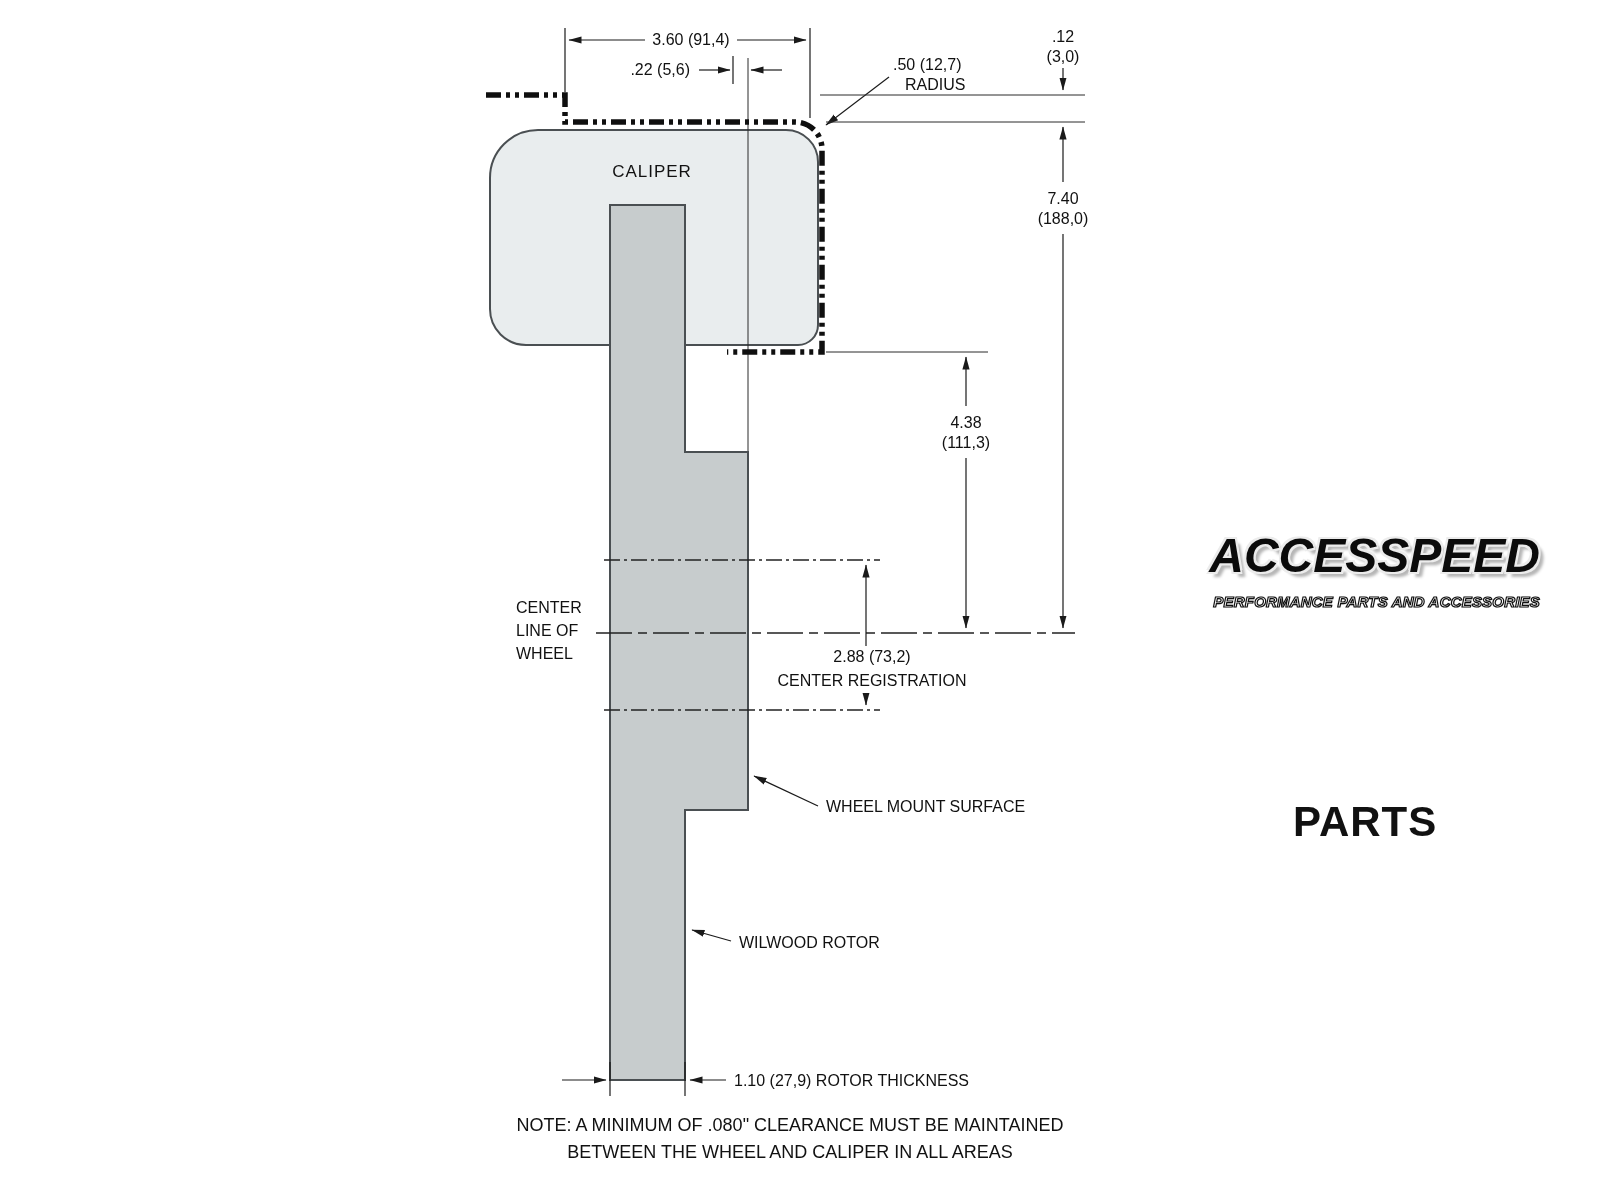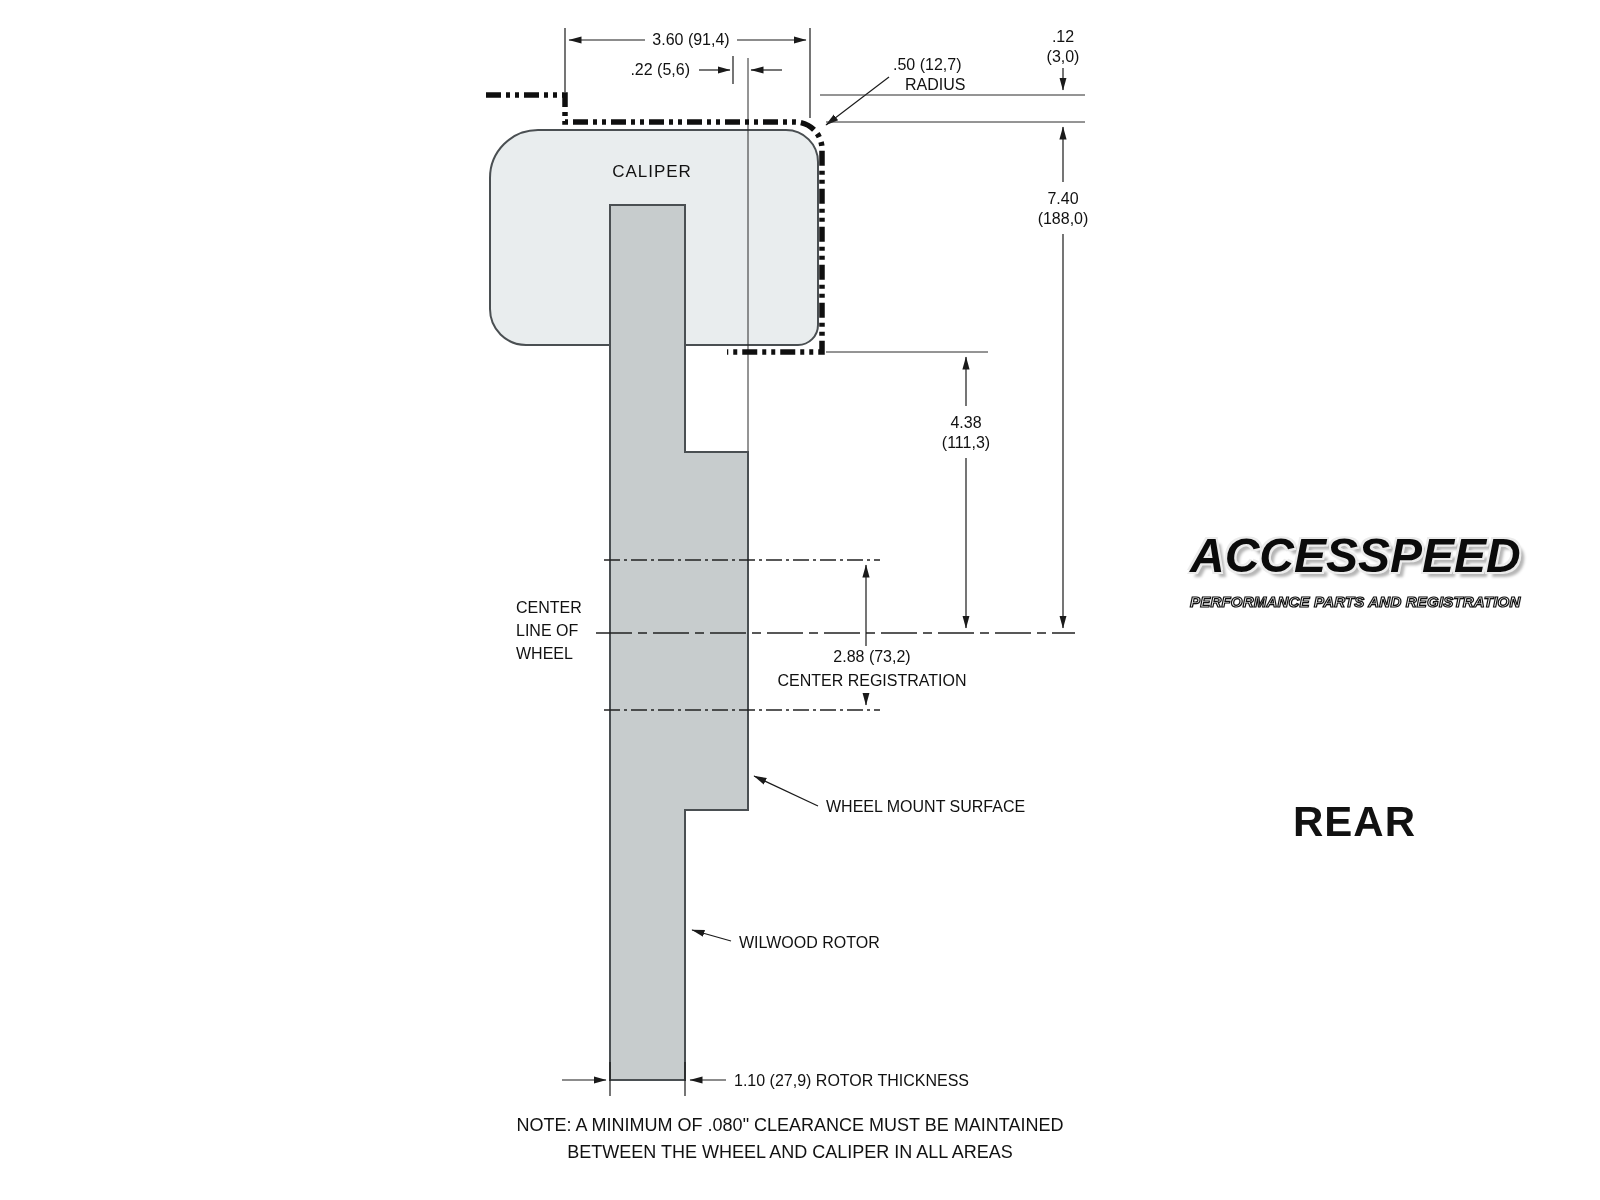--- a/index.html
+++ b/index.html
@@ -22,21 +22,21 @@
   .caliper-label { font-size:17px; letter-spacing:1px; }
   .note { font-size:18px; }
 
   
   .wilwood-logo { position:absolute; left:12px; top:506px; width:310px; height:140px; }
   .red { fill:var(--wilwood-red,#e8282b); }
   .wilwood-script { font-family:"DejaVu Serif", serif; font-style:italic; font-weight:bold; font-size:64px; fill:#0d0d0d; letter-spacing:-3px; }
   .wilwood-tagline { font-family:"Liberation Sans", sans-serif; font-style:italic; font-weight:bold; font-size:21px; letter-spacing:3px; fill:#0d0d0d; }
 
   
-  .accesspeed-logo { position:absolute; left:1190px; top:528px; width:350px; text-align:left; }
+  .accesspeed-logo { position:absolute; left:1190px; top:528px; width:350px; text-align:right; }
   .accesspeed-name { font-size:48px; font-weight:bold; font-style:italic; color:#0b0b0b; white-space:nowrap;
       text-shadow:-2px -2px 0 #ececec, 2px -2px 0 #ececec, -2px 2px 0 #ececec, 2px 2px 0 #ececec, 5px 5px 3px #b5b5b5; }
   .accesspeed-tagline { margin-top:10px; font-size:15px; font-weight:bold; font-style:italic; color:#fff;
       -webkit-text-stroke:1.2px #111; text-shadow:0 0 1px #111; letter-spacing:0.2px; white-space:nowrap; }
 
   .rear-label { position:absolute; left:1293px; top:798px; font-size:42px; font-weight:bold; letter-spacing:1px; color:#111; }
 </style>
 </head>
 <body>
 
@@ -116,18 +116,18 @@
     <line class="dim-line" x1="726" y1="1080" x2="690" y2="1080" marker-end="url(#arr)"></line>
     <text class="t" x="734" y="1086">1.10 (27,9) ROTOR THICKNESS</text>
 
     <text class="t note" x="790" y="1131" text-anchor="middle">NOTE: A MINIMUM OF .080" CLEARANCE MUST BE MAINTAINED</text>
     <text class="t note" x="790" y="1158" text-anchor="middle">BETWEEN THE WHEEL AND CALIPER IN ALL AREAS</text>
   </svg>
 
 
   <div class="accesspeed-logo">
     <div class="accesspeed-name">ACCESSPEED</div>
-    <div class="accesspeed-tagline">PERFORMANCE PARTS AND REGISTRATION</div>
+    <div class="accesspeed-tagline">PERFORMANCE PARTS AND ACCESSORIES</div>
   </div>
 
-  <div class="rear-label">REAR</div>
+  <div class="rear-label">PARTS</div>
 
 </div>
 
 </body></html>

